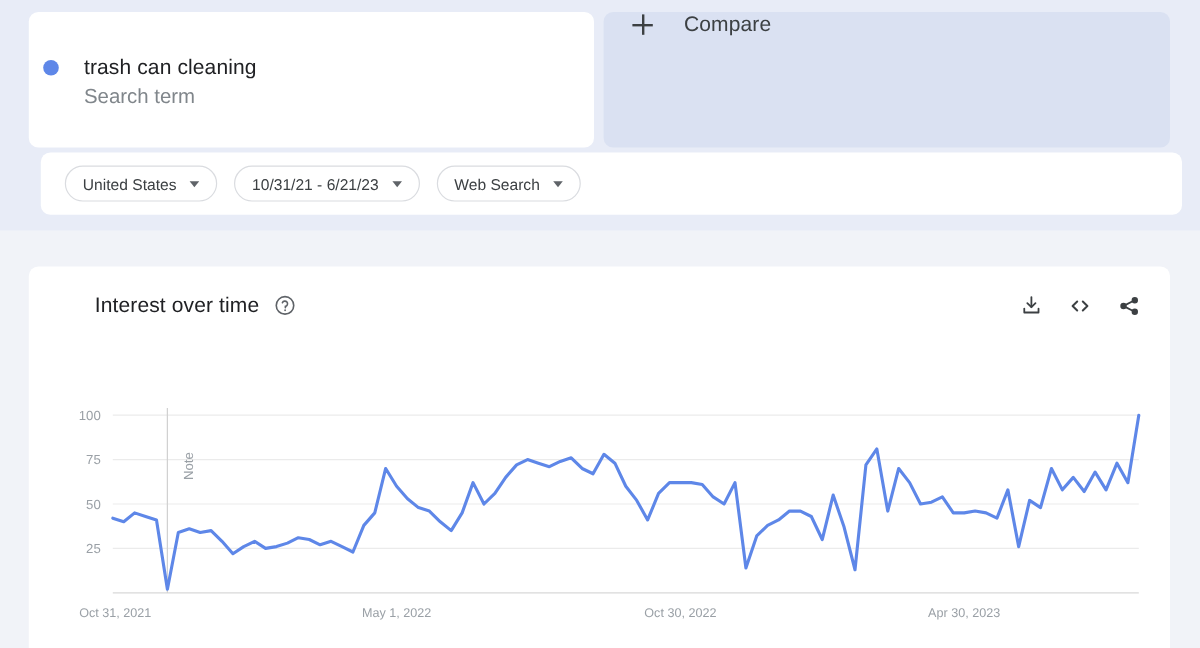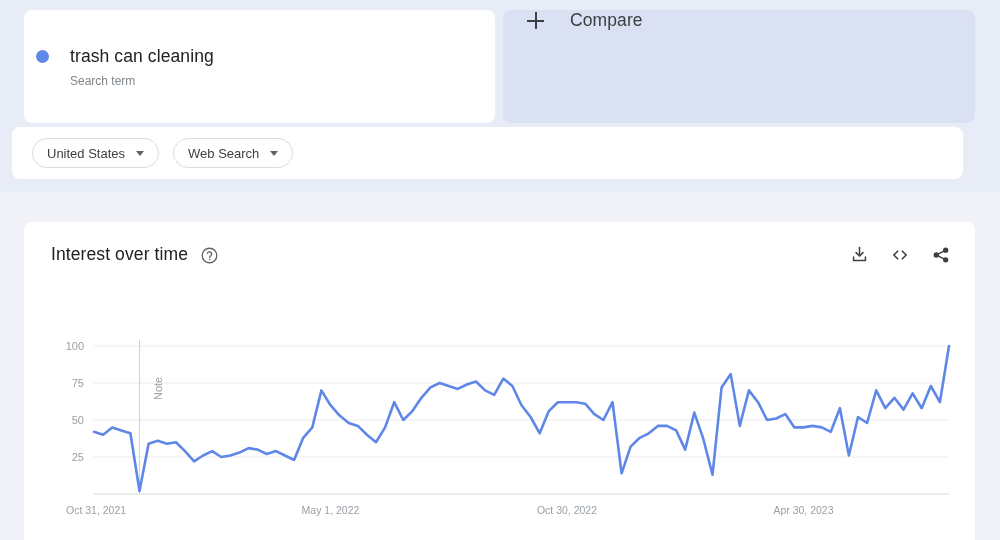--- a/index.html
+++ b/index.html
@@ -26,21 +26,21 @@
     width: 13px; height: 13px; border-radius: 50%;
     background: #5e87e8; margin-top: 6px; margin-right: 21px;
     flex: none;
   }
   .term-text { display: flex; flex-direction: column; }
   .term-title {
     font-size: 17.5px; color: #202124; letter-spacing: .1px;
     line-height: 24px;
   }
   .term-sub {
-    font-size: 12px; color: #80868b; margin-top: 4px; line-height: 18px;
+    font-size: 17px; color: #80868b; margin-top: 4px; line-height: 18px;
   }
   .compare-card {
     position: absolute; left: 503px; top: 10px;
     width: 472px; height: 113px;
     background: #dae1f2;
     border-radius: 8px;
     display: flex; align-items: flex-start;
     cursor: pointer;
   }
   .compare-inner { display: flex; align-items: center; padding-left: 24px; }
@@ -48,21 +48,21 @@
     position: relative; width: 17px; height: 17px; margin-right: 26px; flex: none;
   }
   .plus-icon:before, .plus-icon:after {
     content: ""; position: absolute; background: #3c4043;
   }
   .plus-icon:before { left: 0; top: 7.5px; width: 17px; height: 2px; }
   .plus-icon:after { top: 0; left: 7.5px; height: 17px; width: 2px; }
   .compare-label { font-size: 17.5px; color: #3c4043; letter-spacing: .1px; }
 
   .filter-card {
-    position: absolute; left: 12px; top: 127px;
+    position: absolute; left: 34px; top: 127px;
     width: 951px; height: 52px;
     background: #ffffff; border-radius: 8px;
     display: flex; align-items: center;
   }
   .chips { display: flex; align-items: center; padding-left: 20px; gap: 14px; }
   .chip {
     height: 30px; border: 1px solid #dadce0; border-radius: 16px;
     display: flex; align-items: center; justify-content: center;
     padding: 0 14px; background: #fff; cursor: pointer;
   }
@@ -75,21 +75,21 @@
 
   .chart-card {
     position: absolute; left: 24px; top: 222px;
     width: 951px; height: 318px;
     background: #ffffff; border-radius: 8px 8px 0 0;
   }
   .chart-head {
     position: absolute; left: 27px; top: 22px; right: 24px;
     display: flex; align-items: center; justify-content: space-between;
   }
-  .chart-title-wrap { display: flex; align-items: flex-end; }
+  .chart-title-wrap { display: flex; align-items: center; margin-left: 28px; }
   .chart-title { font-size: 17.5px; color: #202124; letter-spacing: .1px; }
   .help-icon { margin-left: 12px; display: flex; }
   .actions { display: flex; align-items: center; gap: 21px; }
   .act { cursor: pointer; display: flex; }
 
   .plot { position: absolute; left: 0; top: 100px; width: 951px; height: 218px; }
   .plot svg { display: block; }
   .note-label {
     position: absolute; left: 152px; top: 400px;
     font-size: 11px; color: #9aa0a6;
@@ -116,20 +116,24 @@
   <div class="compare-inner">
     <span class="plus-icon"></span>
     <span class="compare-label">Compare</span>
   </div>
 </div>
 
 <div class="filter-card">
   <div class="chips">
     <div class="chip">
       <span class="chip-label">United States</span>
+      <span class="caret"></span>
+    </div>
+    <div class="chip">
+      <span class="chip-label">10/31/21 - 6/21/23</span>
       <span class="caret"></span>
     </div>
     <div class="chip">
       <span class="chip-label">Web Search</span>
       <span class="caret"></span>
     </div>
   </div>
 </div>
 
 <div class="chart-card">

